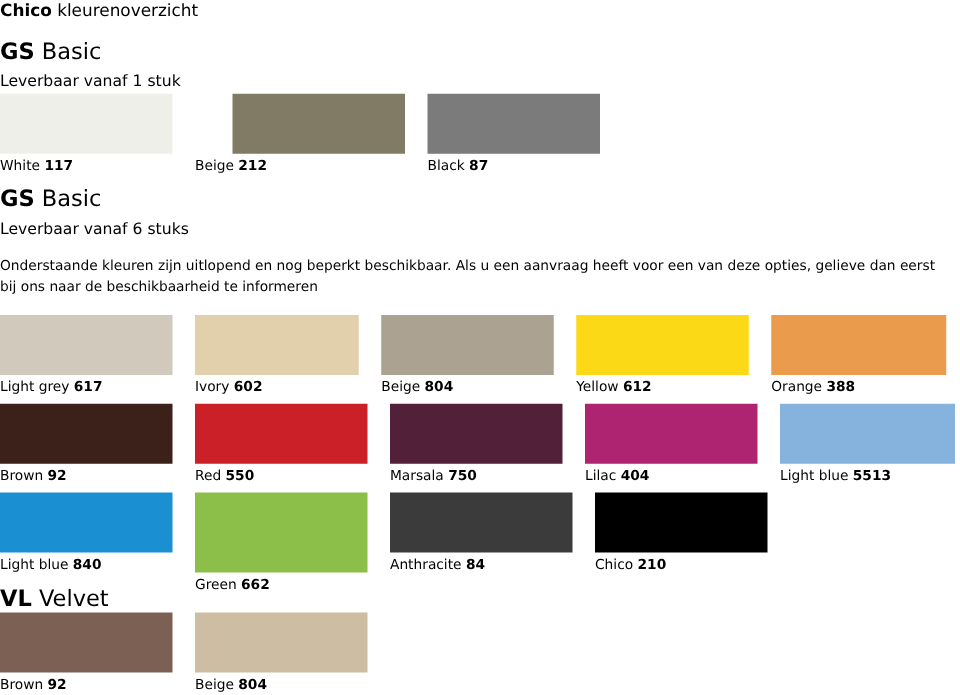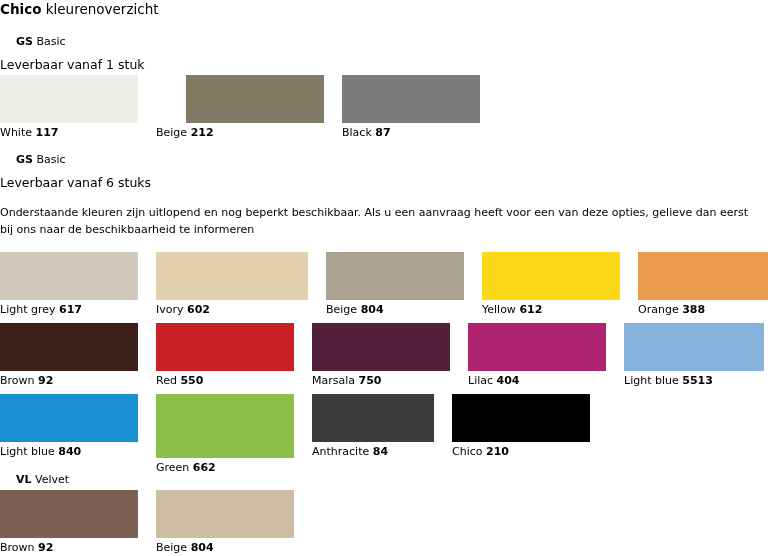--- a/index.html
+++ b/index.html
@@ -30,22 +30,22 @@
     top: 0;
     font-size: 13.5px;
     line-height: 18px;
     letter-spacing: 0px;
     white-space: nowrap;
   }
   .doc-title .bold { font-weight: bold; }
 
   .section-head {
     position: absolute;
-    left: 16px;
-    font-size: 11px;
+    left: 0;
+    font-size: 18px;
     line-height: 16px;
     white-space: nowrap;
   }
   .section-head .bold { font-weight: bold; }
 
   .section-sub {
     position: absolute;
     left: 0;
     font-size: 12.5px;
     line-height: 16px;
@@ -132,21 +132,21 @@
     <span class="bold">GS</span><span> Basic</span>
   </div>
   <div class="section-sub" style="top:175px;">Leverbaar vanaf 6 stuks</div>
   <div class="note" style="top:204px;">Onderstaande kleuren zijn uitlopend en nog beperkt beschikbaar. Als u een aanvraag heeft voor een van deze opties, gelieve dan eerst bij ons naar de beschikbaarheid te informeren</div>
 
   <div class="swatch-row" style="top:252px; height:48px; gap:18px;">
     <div class="swatch-cell" style="width:138px;height:48px;">
       <span class="swatch-chip" style="background:#d0c9bc;"></span>
       <span class="swatch-label"><span class="nm">Light grey</span> <span class="code">617</span></span>
     </div>
-    <div class="swatch-cell" style="width:152px;height:48px;">
+    <div class="swatch-cell" style="width:131px;height:48px;">
       <span class="swatch-chip" style="background:#e1d0ab;"></span>
       <span class="swatch-label"><span class="nm">Ivory</span> <span class="code">602</span></span>
     </div>
     <div class="swatch-cell" style="width:138px;height:48px;">
       <span class="swatch-chip" style="background:#aba292;"></span>
       <span class="swatch-label"><span class="nm">Beige</span> <span class="code">804</span></span>
     </div>
     <div class="swatch-cell" style="width:138px;height:48px;">
       <span class="swatch-chip" style="background:#fcd917;"></span>
       <span class="swatch-label"><span class="nm">Yellow</span> <span class="code">612</span></span>
@@ -182,21 +182,21 @@
 
   <div class="swatch-row" style="top:394px; height:48px; gap:18px;">
     <div class="swatch-cell" style="width:138px;height:48px;">
       <span class="swatch-chip" style="background:#1a8fd1;"></span>
       <span class="swatch-label"><span class="nm">Light blue</span> <span class="code">840</span></span>
     </div>
     <div class="swatch-cell" style="width:138px;height:64px;">
       <span class="swatch-chip" style="background:#8cbe4a;"></span>
       <span class="swatch-label"><span class="nm">Green</span> <span class="code">662</span></span>
     </div>
-    <div class="swatch-cell" style="width:122px;height:48px;">
+    <div class="swatch-cell" style="width:146px;height:48px;">
       <span class="swatch-chip" style="background:#3b3b3b;"></span>
       <span class="swatch-label"><span class="nm">Anthracite</span> <span class="code">84</span></span>
     </div>
     <div class="swatch-cell" style="width:138px;height:48px;">
       <span class="swatch-chip" style="background:#000000;"></span>
       <span class="swatch-label"><span class="nm">Chico</span> <span class="code">210</span></span>
     </div>
   </div>
 
   <div class="section-head" style="top:472px;">

